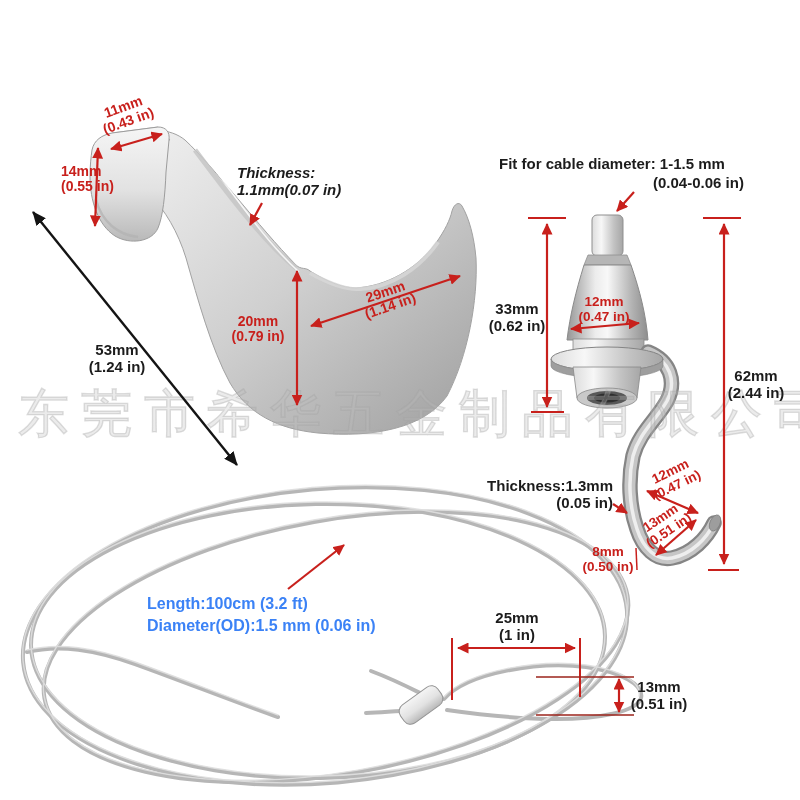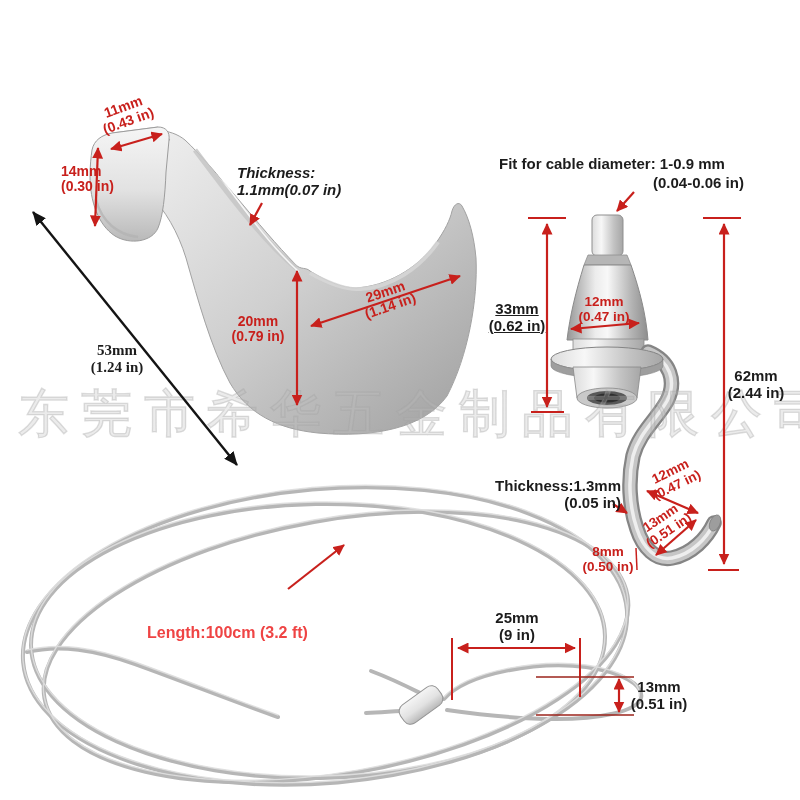--- a/index.html
+++ b/index.html
@@ -3,21 +3,21 @@
 <meta charset="utf-8">
 <style>
   html,body{margin:0;padding:0;background:#fff;}
   .stage{position:relative;width:800px;height:800px;background:#ffffff;overflow:hidden;
          font-family:"Liberation Sans", sans-serif;}
   svg.layer{position:absolute;left:0;top:0;pointer-events:none;}
   .lbl{position:absolute;font-weight:bold;line-height:1.1;text-align:center;white-space:nowrap;}
   .red{color:#c8201c;font-size:14px;}
   .red-sm{color:#c8201c;font-size:13.5px;}
   .blk{color:#1c1c1c;font-size:15px;}
-  .blk-lg{color:#ef4444;font-size:16px;margin-top:29px;}
+  .blk-lg{color:#3b82f6;font-size:16px;}
   .left{text-align:left;}
   .right{text-align:right;}
   .rot{transform-origin:50% 50%;}
   #watermark{position:absolute;left:18px;top:380px;width:790px;font-size:51px;letter-spacing:12px;
     font-weight:400;white-space:nowrap;color:rgba(190,190,190,0.30);
     -webkit-text-stroke:1.3px rgba(160,160,160,0.35);pointer-events:none;}
 </style>
 </head>
 <body>
 
@@ -149,64 +149,65 @@
       <line x1="536" y1="677" x2="634" y2="677"></line>
       <line x1="536" y1="715" x2="634" y2="715"></line>
     </g>
     <line x1="33" y1="212" x2="237" y2="465" stroke="#141414" stroke-width="2.4" marker-start="url(#mb)" marker-end="url(#mb)"></line>
   </svg>
 
   <div class="lbl red rot" style="left:88px;top:99px;width:76px;transform:rotate(-20deg);">
     <span>11mm</span><br><span>(0.43 in)</span>
   </div>
   <div class="lbl red left" style="left:33px;top:164px;margin-left:28px;">
-    <span>14mm</span><br><span>(0.30 in)</span>
+    <span>14mm</span><br><span>(0.55 in)</span>
   </div>
   <div class="lbl blk left" style="left:237px;top:165px;font-style:italic;">
     <span>Thickness:</span><br><span>1.1mm(0.07 in)</span>
   </div>
   <div class="lbl red" style="left:228px;top:314px;width:60px;text-align:center;">
     <span>20mm</span><br><span>(0.79 in)</span>
   </div>
   <div class="lbl red rot" style="left:338px;top:284px;width:100px;transform:rotate(-19deg);">
     <span>29mm</span><br><span>(1.14 in)</span>
   </div>
-  <div class="lbl blk" style="left:86px;top:342px;width:62px;font-family:Liberation Serif, serif;">
+  <div class="lbl blk" style="left:86px;top:342px;width:62px;">
     <span>53mm</span><br><span>(1.24 in)</span>
   </div>
 
   <div class="lbl blk left" style="left:499px;top:156px;">
-    <span>Fit for cable diameter: 1-0.9 mm</span>
+    <span>Fit for cable diameter: 1-1.5 mm</span>
   </div>
   <div class="lbl blk left" style="left:653px;top:175px;">
     <span>(0.04-0.06 in)</span>
   </div>
-  <div class="lbl blk" style="left:486px;top:301px;width:62px;text-decoration:underline;">
+  <div class="lbl blk" style="left:486px;top:301px;width:62px;">
     <span>33mm</span><br><span>(0.62 in)</span>
   </div>
   <div class="lbl red-sm" style="left:569px;top:295px;width:70px;">
     <span>12mm</span><br><span>(0.47 in)</span>
   </div>
   <div class="lbl blk" style="left:726px;top:368px;width:60px;">
     <span>62mm</span><br><span>(2.44 in)</span>
   </div>
-  <div class="lbl blk right" style="left:480px;top:478px;width:133px;margin-left:8px;">
+  <div class="lbl blk right" style="left:480px;top:478px;width:133px;">
     <span>Thickness:1.3mm</span><br><span>(0.05 in)</span>
   </div>
   <div class="lbl red-sm rot" style="left:637px;top:464px;width:74px;transform:rotate(-26deg);">
     <span>12mm</span><br><span>(0.47 in)</span>
   </div>
   <div class="lbl red-sm rot" style="left:628px;top:510px;width:74px;transform:rotate(-34deg);">
     <span>13mm</span><br><span>(0.51 in)</span>
   </div>
   <div class="lbl red-sm" style="left:580px;top:545px;width:56px;">
     <span>8mm</span><br><span>(0.50 in)</span>
   </div>
 
   <div class="lbl blk-lg left" style="left:147px;top:595px;">Length:100cm (3.2 ft)</div>
+  <div class="lbl blk-lg left" style="left:147px;top:617px;">Diameter(OD):1.5 mm (0.06 in)</div>
   <div class="lbl blk" style="left:487px;top:610px;width:60px;">
-    <span>25mm</span><br><span>(9 in)</span>
+    <span>25mm</span><br><span>(1 in)</span>
   </div>
   <div class="lbl blk" style="left:628px;top:679px;width:62px;">
     <span>13mm</span><br><span>(0.51 in)</span>
   </div>
 
 </div>
 
 </body></html>

